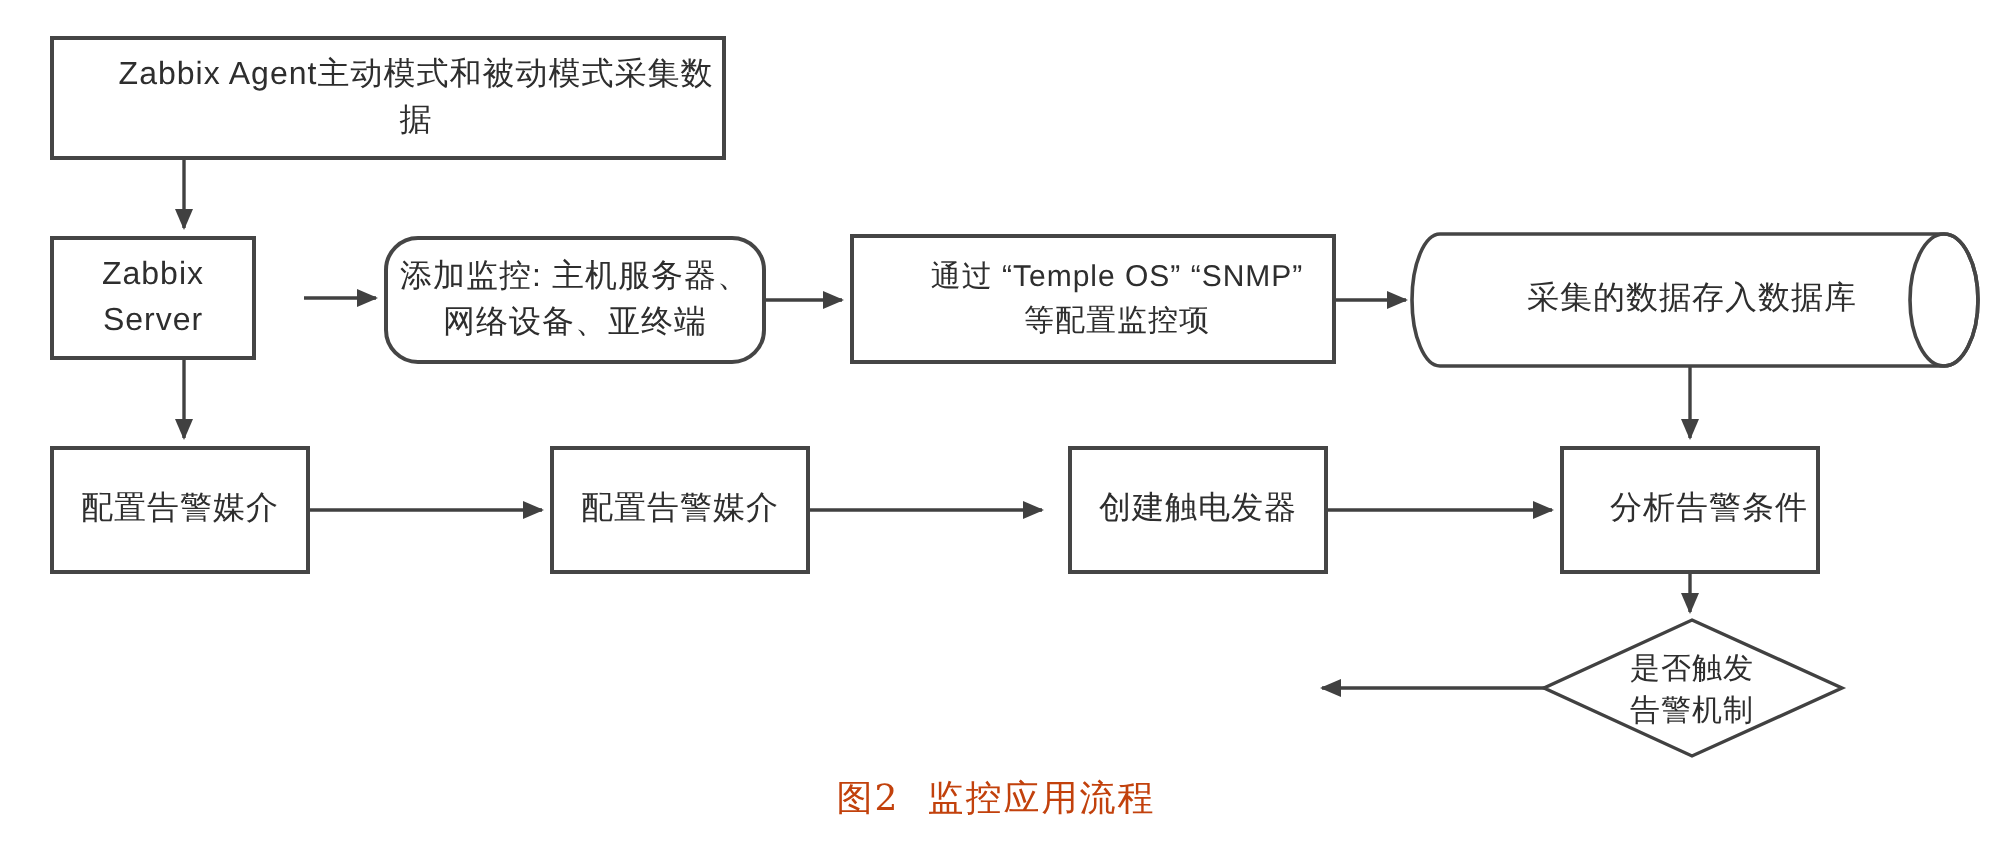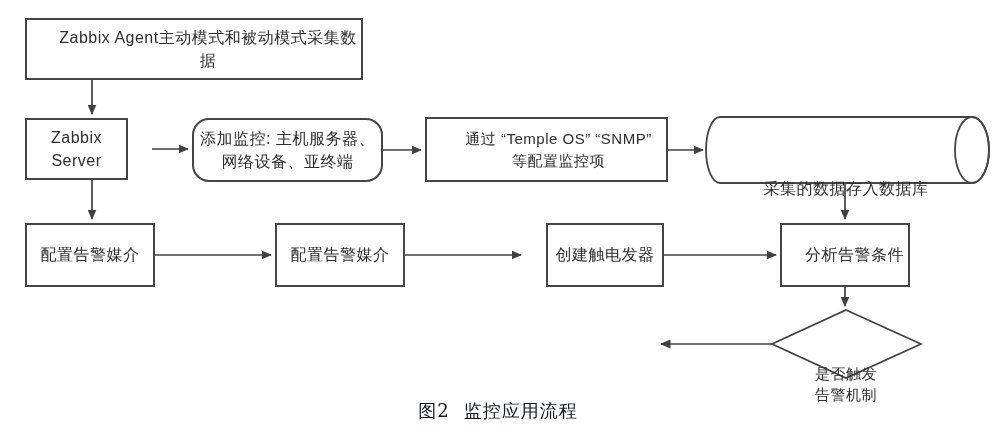--- a/index.html
+++ b/index.html
@@ -34,43 +34,41 @@
   .free-label {
     position: absolute;
     display: flex;
     align-items: center;
     justify-content: center;
     text-align: center;
     font-size: 16px;
     line-height: 1.45;
     white-space: pre-line;
     letter-spacing: 0.5px;
-    margin-top: 39px;
   }
   .node-agent   { left: 25px;  top: 18px;  width: 338px; height: 62px; padding-left: 28px; }
   .node-server  { left: 25px;  top: 118px; width: 103px; height: 62px; }
   .node-add     { left: 192px; top: 118px; width: 191px; height: 64px; border-radius: 17px; }
   .node-config  { left: 425px; top: 117px; width: 243px; height: 65px; font-size: 15px; padding-left: 24px; }
   .node-media1  { left: 25px;  top: 223px; width: 130px; height: 64px; }
   .node-media2  { left: 275px; top: 223px; width: 130px; height: 64px; }
-  .node-trigger { left: 546px; top: 223px; width: 118px; height: 64px; }
+  .node-trigger { left: 534px; top: 223px; width: 130px; height: 64px; }
   .node-analyze { left: 780px; top: 223px; width: 130px; height: 64px; padding-left: 19px; }
   .node-alert   { left: 525px; top: 312px; width: 132px; height: 63px; }
   .label-db     { left: 722px; top: 117px; width: 248px; height: 66px; }
   .label-decision { left: 786px; top: 322px; width: 120px; height: 46px; font-size: 15px; line-height: 1.4; }
   .caption {
     position: absolute;
     left: 0; top: 387px;
     width: 996px;
     text-align: center;
     font-family: "DejaVu Serif", "Liberation Serif", serif;
     font-size: 18px;
-    color: #0f172a;
+    color: #c2410c;
     letter-spacing: 1px;
-    margin-top: 12px;
   }
   .caption .cap-label { margin-right: 14px; }
 </style>
 </head>
 <body>
 
 <div class="canvas">
 
   <svg class="wires" width="996" height="429" viewBox="0 0 996 429">
     <defs>

